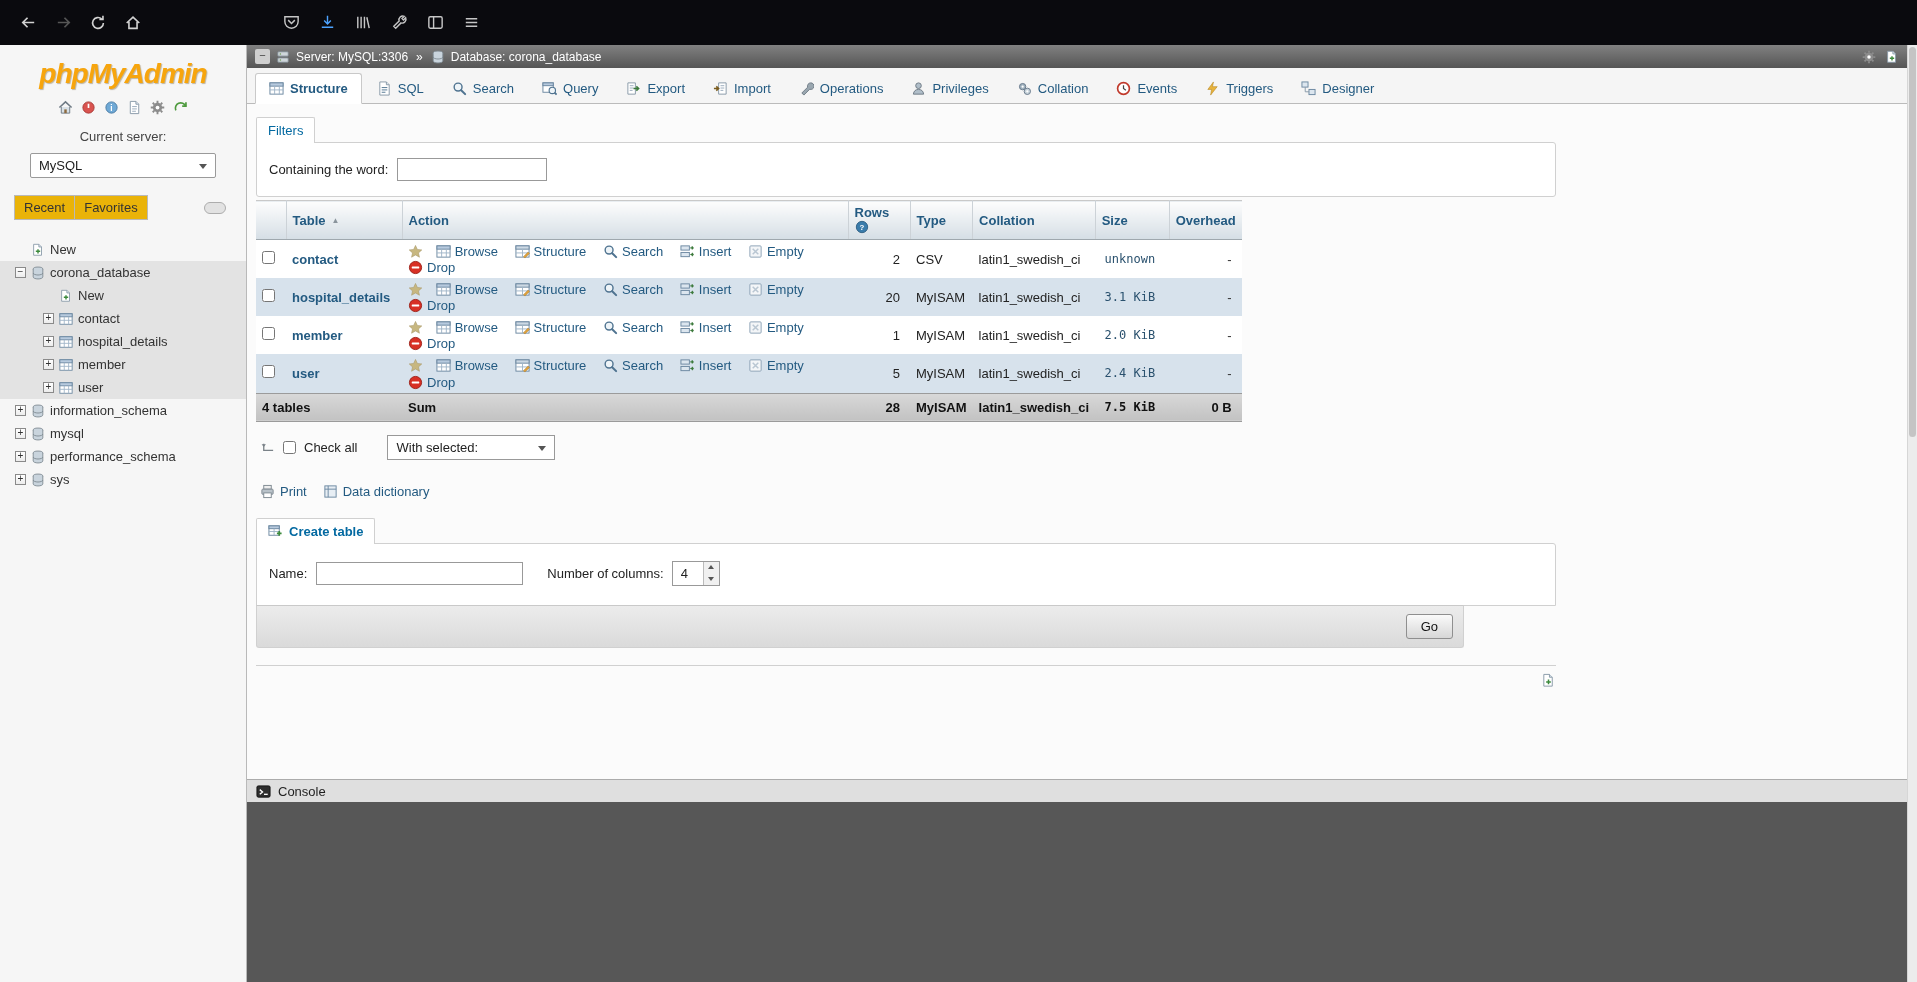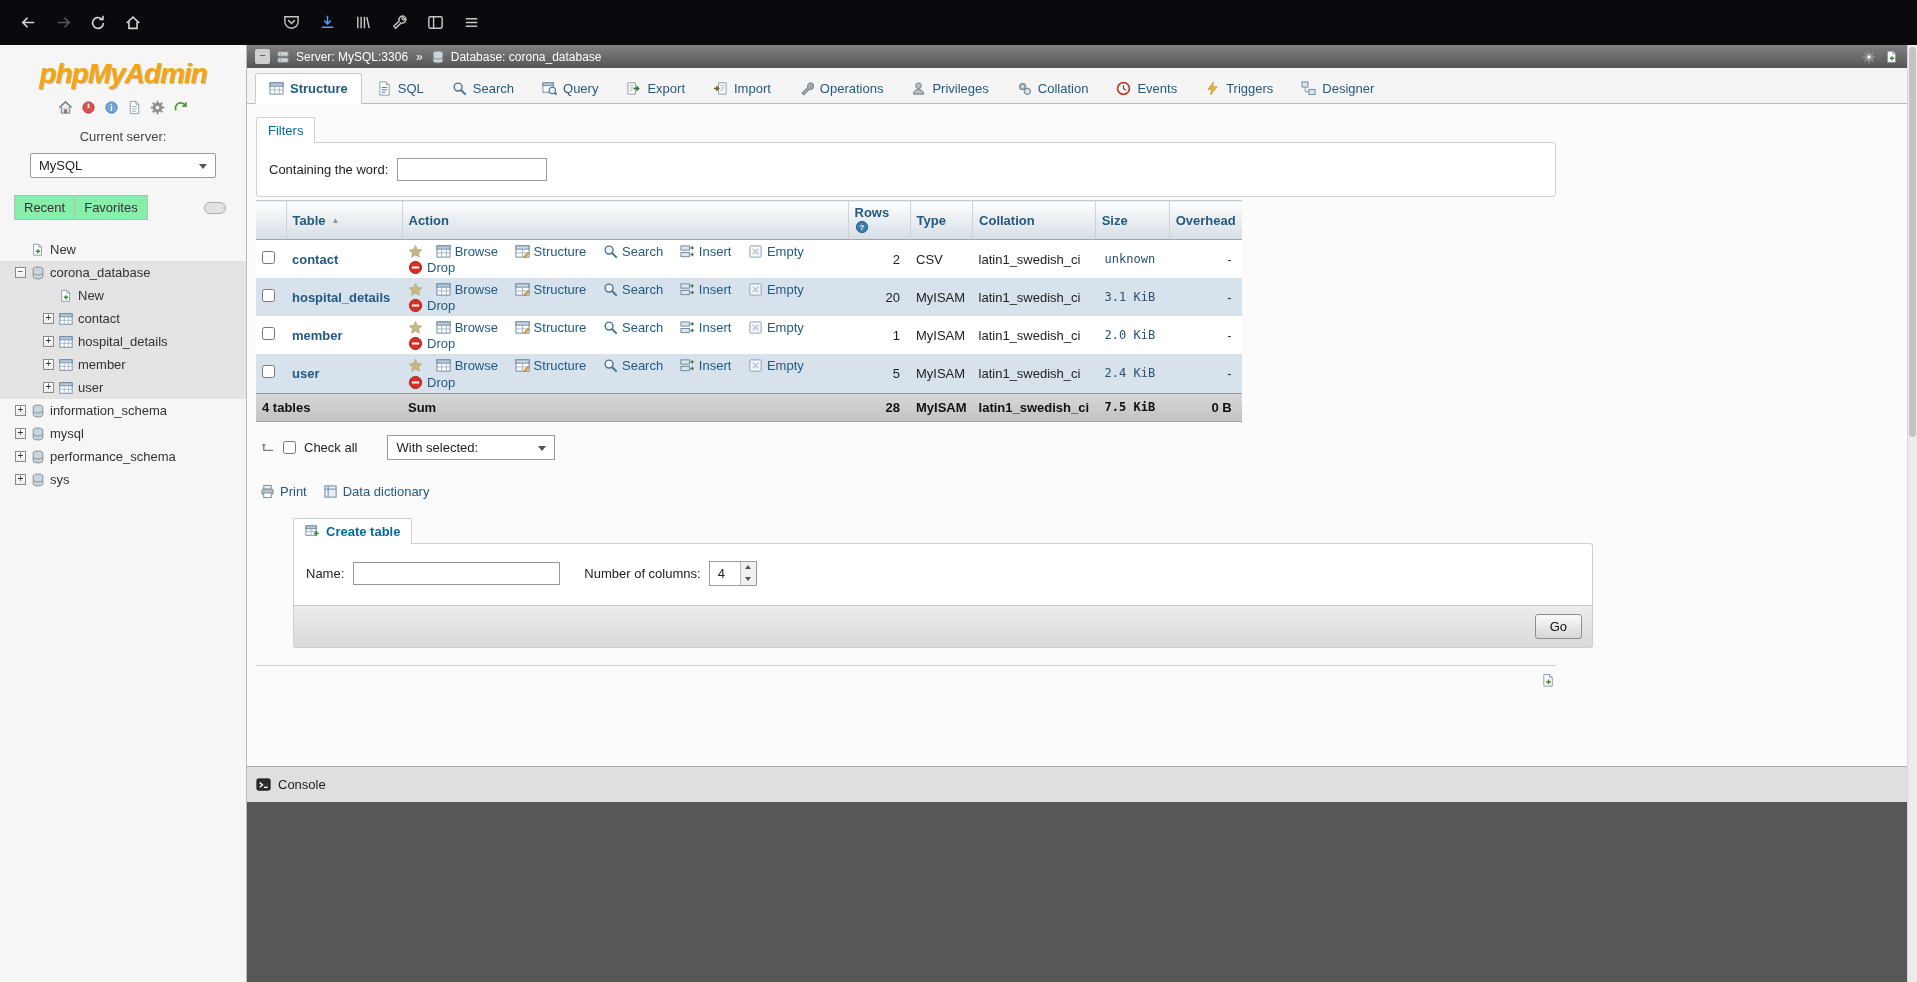--- a/index.html
+++ b/index.html
@@ -25,21 +25,21 @@
   .app { display:flex; height:937px; }
 
   
   .sidebar { width:247px; min-width:247px; background:#f6f6f6; border-right:1px solid #b9b9b9; font-size:13px; color:#333; }
   .logo { text-align:center; padding-top:13px; font-size:28px; font-weight:bold; font-style:italic; color:#f7a50d; text-shadow:1px 1px 1px rgba(90,60,0,.35); letter-spacing:-1px; }
   .side-icons { display:flex; justify-content:center; gap:8px; margin-top:10px; }
   .cur-server { text-align:center; margin-top:14px; color:#444; }
   .server-select { width:186px; height:25px; margin:9px auto 0; background:#fff; border:1px solid #9a9a9a; border-radius:2px; display:flex; align-items:center; padding-left:8px; position:relative; color:#222; }
   .server-select::after { content:""; position:absolute; right:8px; top:10px; border-left:4px solid transparent; border-right:4px solid transparent; border-top:5px solid #555; }
   .side-tabs { margin:17px 0 0 14px; display:flex; align-items:center; }
-  .side-tab { border:1px solid #b9b9b9; background:#86efac; padding:4px 9px; color:#333; }
+  .side-tab { border:1px solid #b9b9b9; background:#eab308; padding:4px 9px; color:#333; }
   .side-tab + .side-tab { border-left:none; }
   .pill { margin-left:auto; margin-right:20px; width:22px; height:12px; border-radius:6px; background:#e2e2e2; border:1px solid #adadad; }
   .tree { margin-top:18px; }
   .trow { display:flex; align-items:center; height:23px; gap:5px; padding-left:15px; }
   .trow.l1 { padding-left:43px; }
   .selected-group { background:#e3e3e3; }
   .pmbox { flex:0 0 11px; width:11px; height:11px; border:1px solid #8a8a8a; background:linear-gradient(#fff,#ececec); font-size:10px; line-height:8px; text-align:center; color:#333; }
   .pmbox.plus::before { content:"+"; }
   .pmbox.minus::before { content:"−"; }
   .spacer11 { flex:0 0 11px; width:11px; }
@@ -82,35 +82,35 @@
   .sort-caret::before { content:"▲"; font-size:8px; color:#8a949c; margin-left:6px; vertical-align:2px; }
 
   .bulk { display:flex; align-items:center; gap:8px; margin:13px 0 0 4px; font-size:13px; color:#222; }
   .bulk .lbl { margin-right:22px;text-align:right; }
   .sel-box { width:168px; height:25px; border:1px solid #999; background:#fff; display:flex; align-items:center; padding-left:8px; position:relative; color:#222; }
   .sel-box::after { content:""; position:absolute; right:8px; top:10px; border-left:4px solid transparent; border-right:4px solid transparent; border-top:5px solid #555; }
 
   .actionsbar { display:flex; align-items:center; gap:16px; margin:24px 0 0 4px; font-size:13px; }
   .actionsbar a { color:#235a81; text-decoration:none; display:inline-flex; align-items:center; gap:5px; }
 
-  .create { margin-top:18px;margin-left:37px; }
+  .create { margin-top:18px; }
   .create .fs-body { padding:17px 12px 19px; }
   .gap24 { width:24px; }
   .numbox { width:48px; height:25px; border:1px solid #999; background:#fff; display:flex; margin-left:8px; }
   .numbox .val { flex:1; padding:4px 0 0 8px; }
   .spin { width:16px; border-left:1px solid #bbb; display:flex; flex-direction:column; }
   .spin span { flex:1; background:#f0f0f0; display:flex; align-items:center; justify-content:center; }
   .spin .up::before { content:""; border-left:3.5px solid transparent; border-right:3.5px solid transparent; border-bottom:4px solid #555; }
   .spin .dn::before { content:""; border-left:3.5px solid transparent; border-right:3.5px solid transparent; border-top:4px solid #555; }
-  .fs-footer { width:1300px; border:1px solid #d0d0d0; border-top:1px solid #c9c9c9; background:linear-gradient(#ececec,#dadada); padding:8px 10px; text-align:right; border-radius:0 0 3px 3px; margin-top:-1px; }
+  .fs-footer { width:1208px; border:1px solid #d0d0d0; border-top:1px solid #c9c9c9; background:linear-gradient(#ececec,#dadada); padding:8px 10px; text-align:right; border-radius:0 0 3px 3px; margin-top:-1px; }
   .go-btn { font-size:13px; padding:4px 14px; color:#111; background:linear-gradient(#fafafa,#d7d7d7); border:1px solid #8f8f8f; border-radius:3px; font-family:"Liberation Sans",sans-serif; }
   hr.sep { width:1300px; border:none; border-top:1px solid #d0d0d0; margin:17px 0 0 0; }
   .newwin { width:1300px; text-align:right; margin-top:7px; }
 
-  .console-bar { height:36px; background:#dfdfdf; border-top:1px solid #ababab; display:flex; align-items:center; gap:7px; padding-left:9px; font-size:13px; color:#1f1f1f; }
+  .console-bar { height:23px; background:#dfdfdf; border-top:1px solid #ababab; display:flex; align-items:center; gap:7px; padding-left:9px; font-size:13px; color:#1f1f1f; }
   .bottom-dark { height:180px; background:#575757; }
 
   .scroll { width:10px; background:#ececec; border-left:1px solid #d6d6d6; position:relative; }
   .thumb { position:absolute; top:2px; left:1px; width:7px; height:390px; background:#c4c4c4; border-radius:4px; }
 </style>
 </head>
 <body>
 
 <svg width="0" height="0" style="position:absolute" aria-hidden="true">
   <defs>

